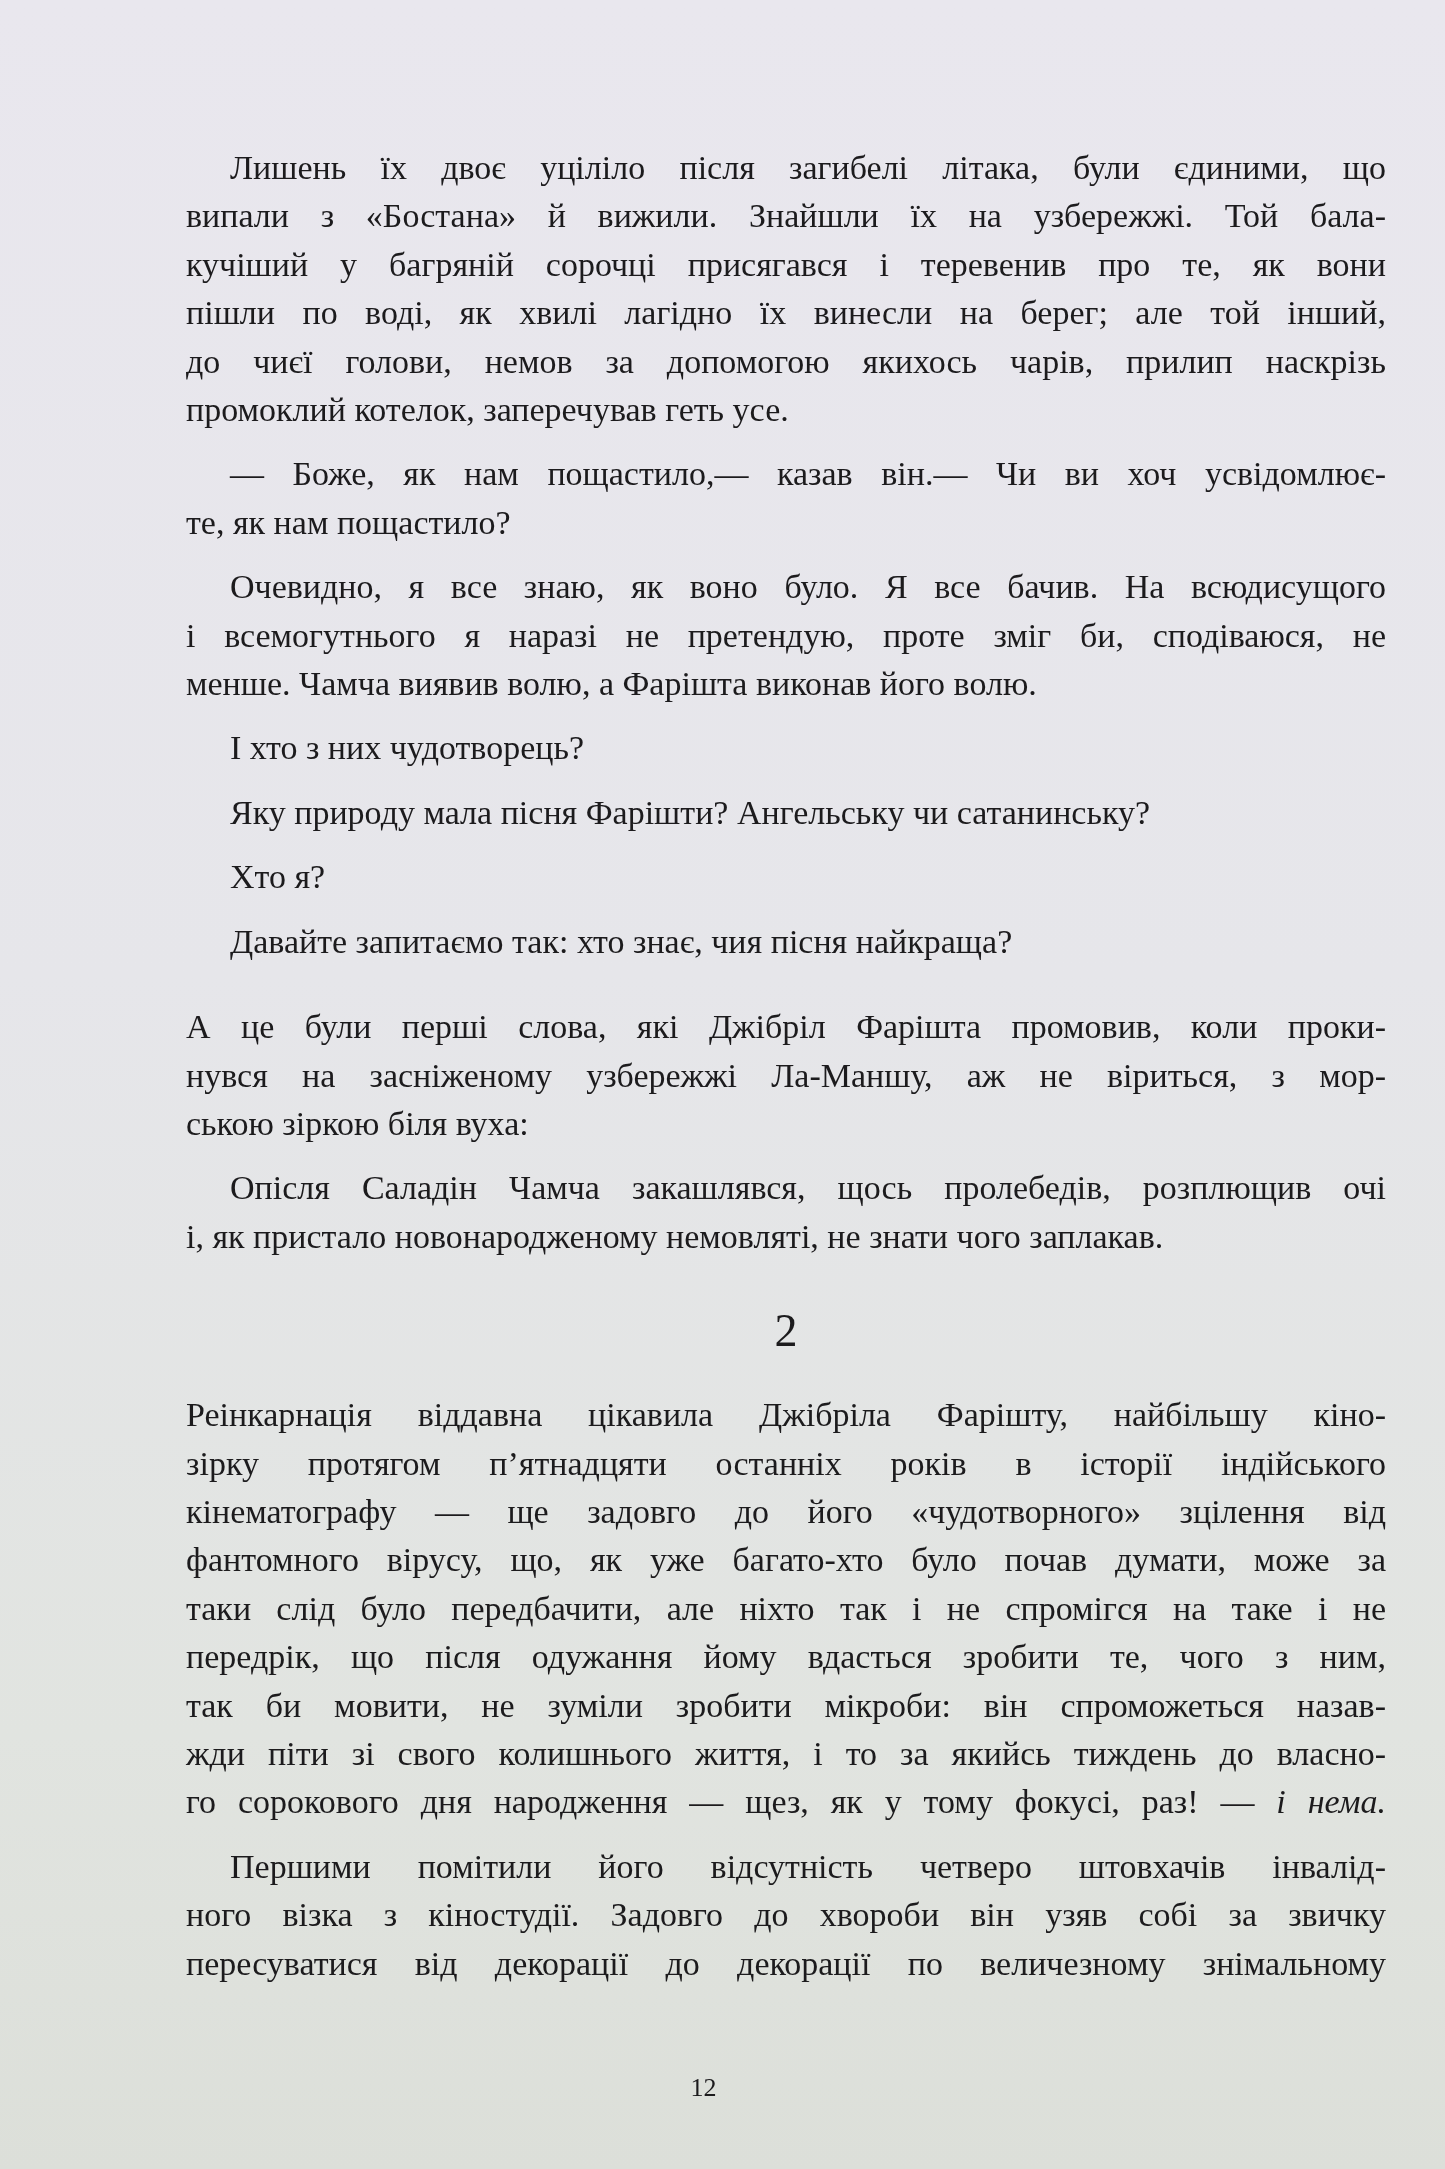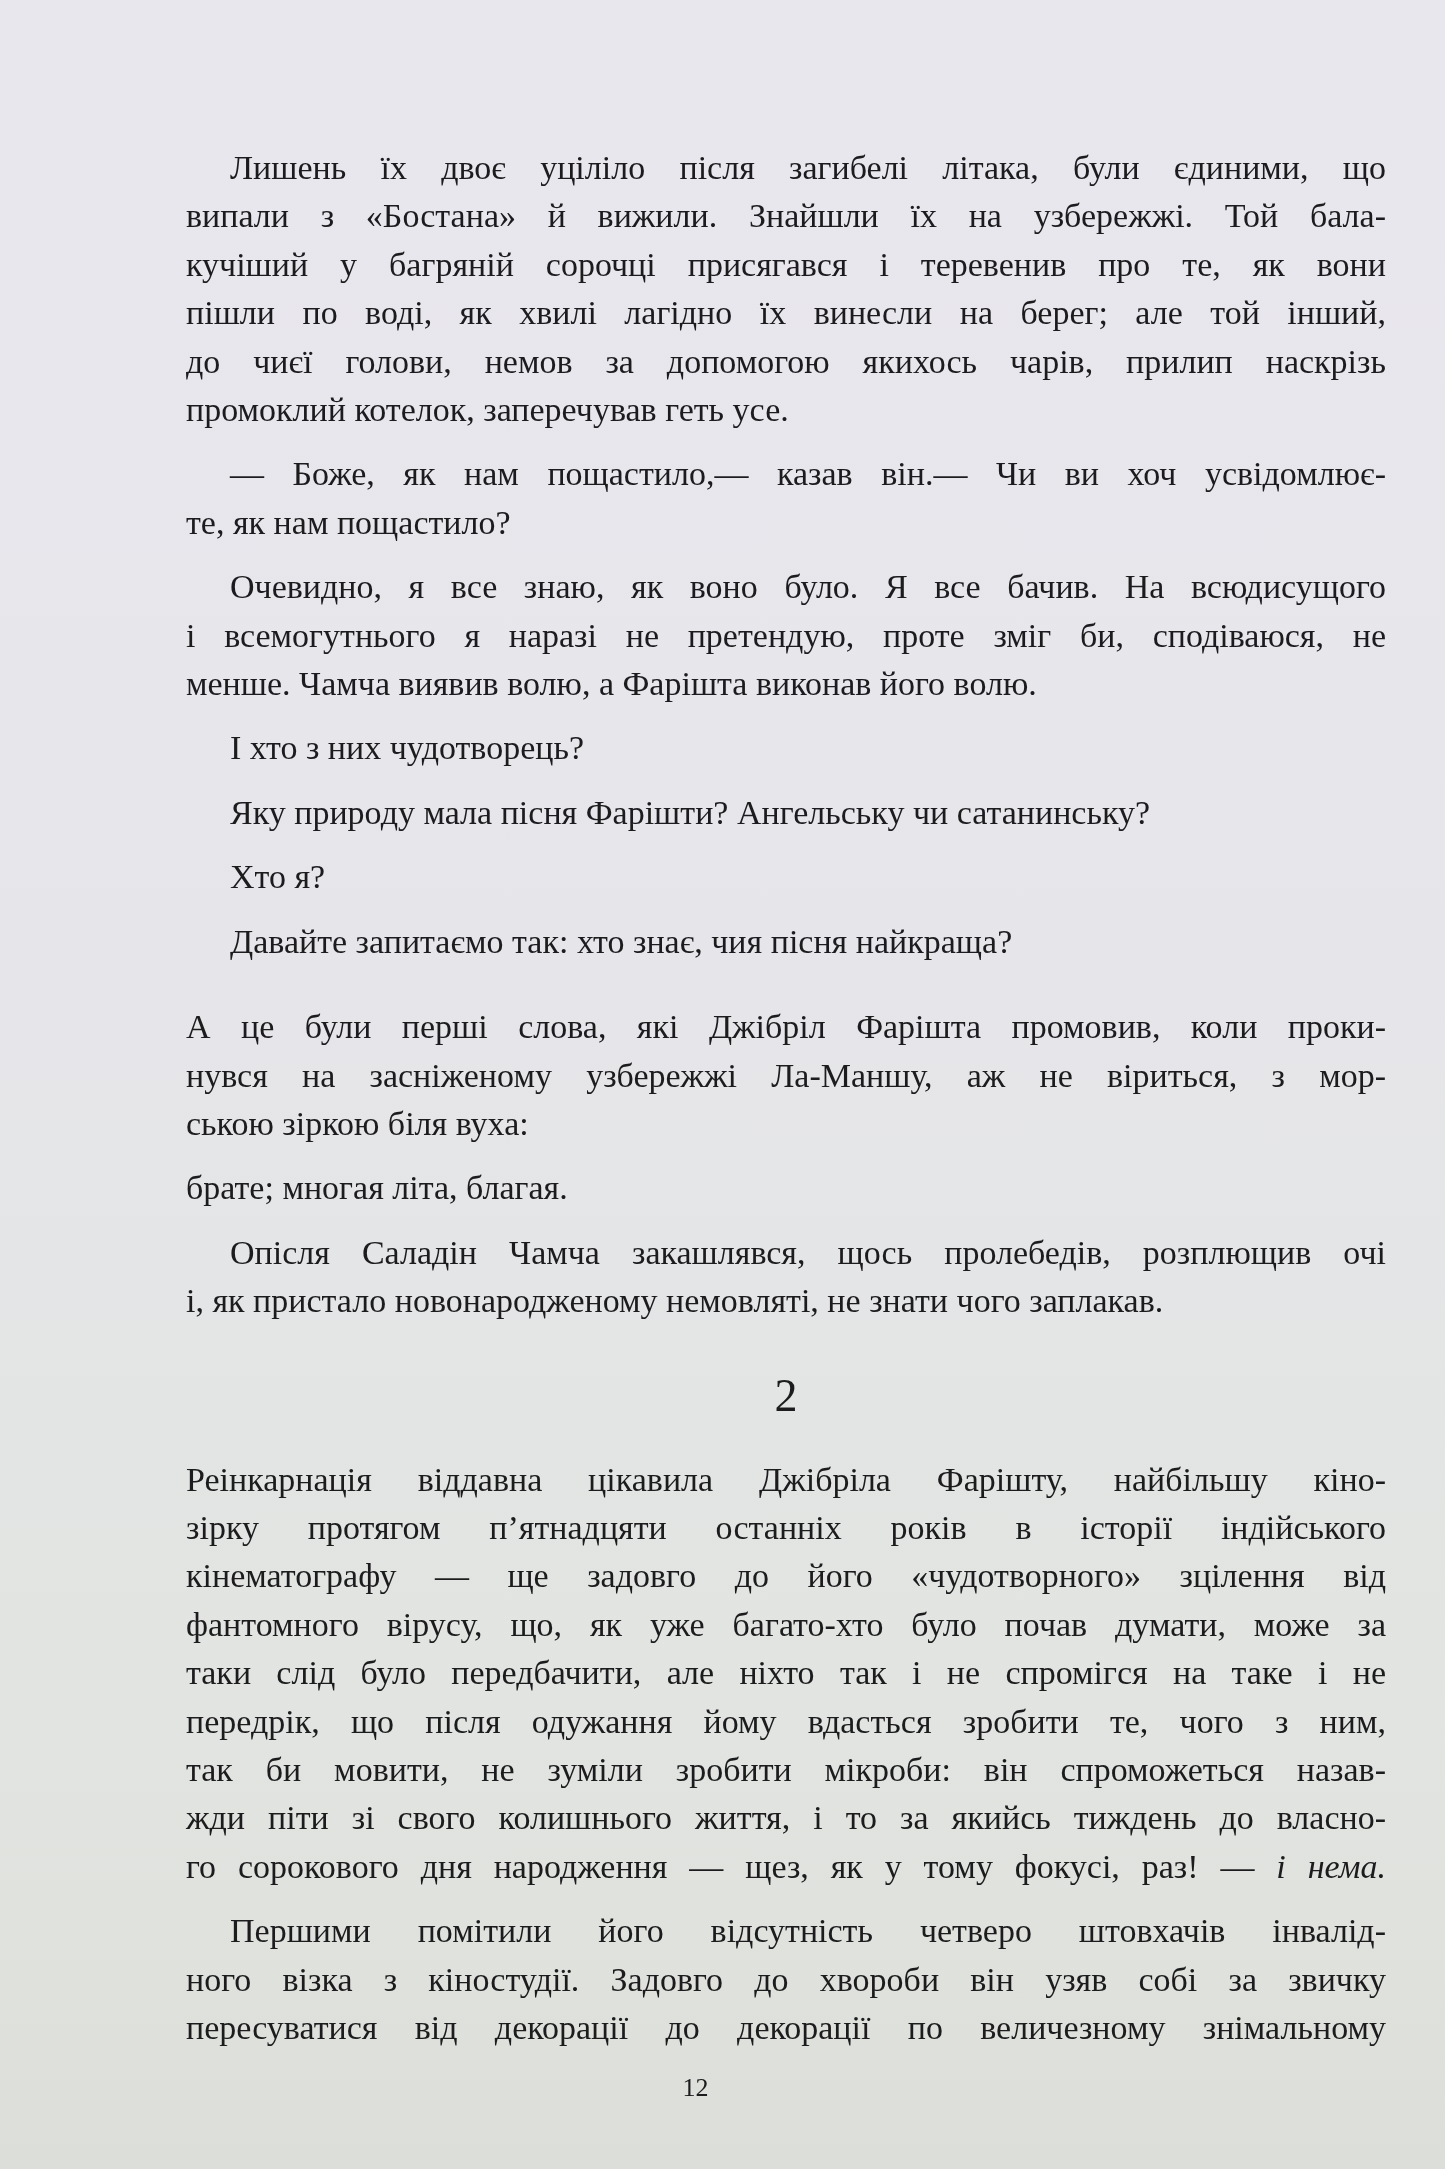--- a/index.html
+++ b/index.html
@@ -47,21 +47,21 @@
       padding-left: 44px;
     }
     .chapter-num {
       text-align: center;
       font-size: 46px;
       line-height: 60px;
       margin: 40px 0 30px 0;
     }
     .page-number {
       position: absolute;
-      left: 8px;
+      left: 16px;
       width: 1375px;
       top: 2073px;
       text-align: center;
       font-size: 26px;
       font-family: "Liberation Serif", "DejaVu Serif", serif;
       color: #1c1b1d;
     }
     em { font-style: italic; }
   </style>
 </head>
@@ -103,21 +103,20 @@
       <span class="line last first-indent">Давайте запитаємо так: хто знає, чия пісня найкраща?</span>
     </div>
 
     <div class="p">
       <span class="line">А це були перші слова, які Джібріл Фарішта промовив, коли проки-</span>
       <span class="line">нувся на засніженому узбережжі Ла-Маншу, аж не віриться, з мор-</span>
       <span class="line last">ською зіркою біля вуха:</span>
     </div>
 
     <div class="p">
-      <span class="line last">брате; многая літа, благая.</span>
     </div>
 
     <div class="p">
       <span class="line first-indent">Опісля Саладін Чамча закашлявся, щось пролебедів, розплющив очі</span>
       <span class="line last">і, як пристало новонародженому немовляті, не знати чого заплакав.</span>
     </div>
 
     <div class="chapter-num">2</div>
 
     <div class="p">

